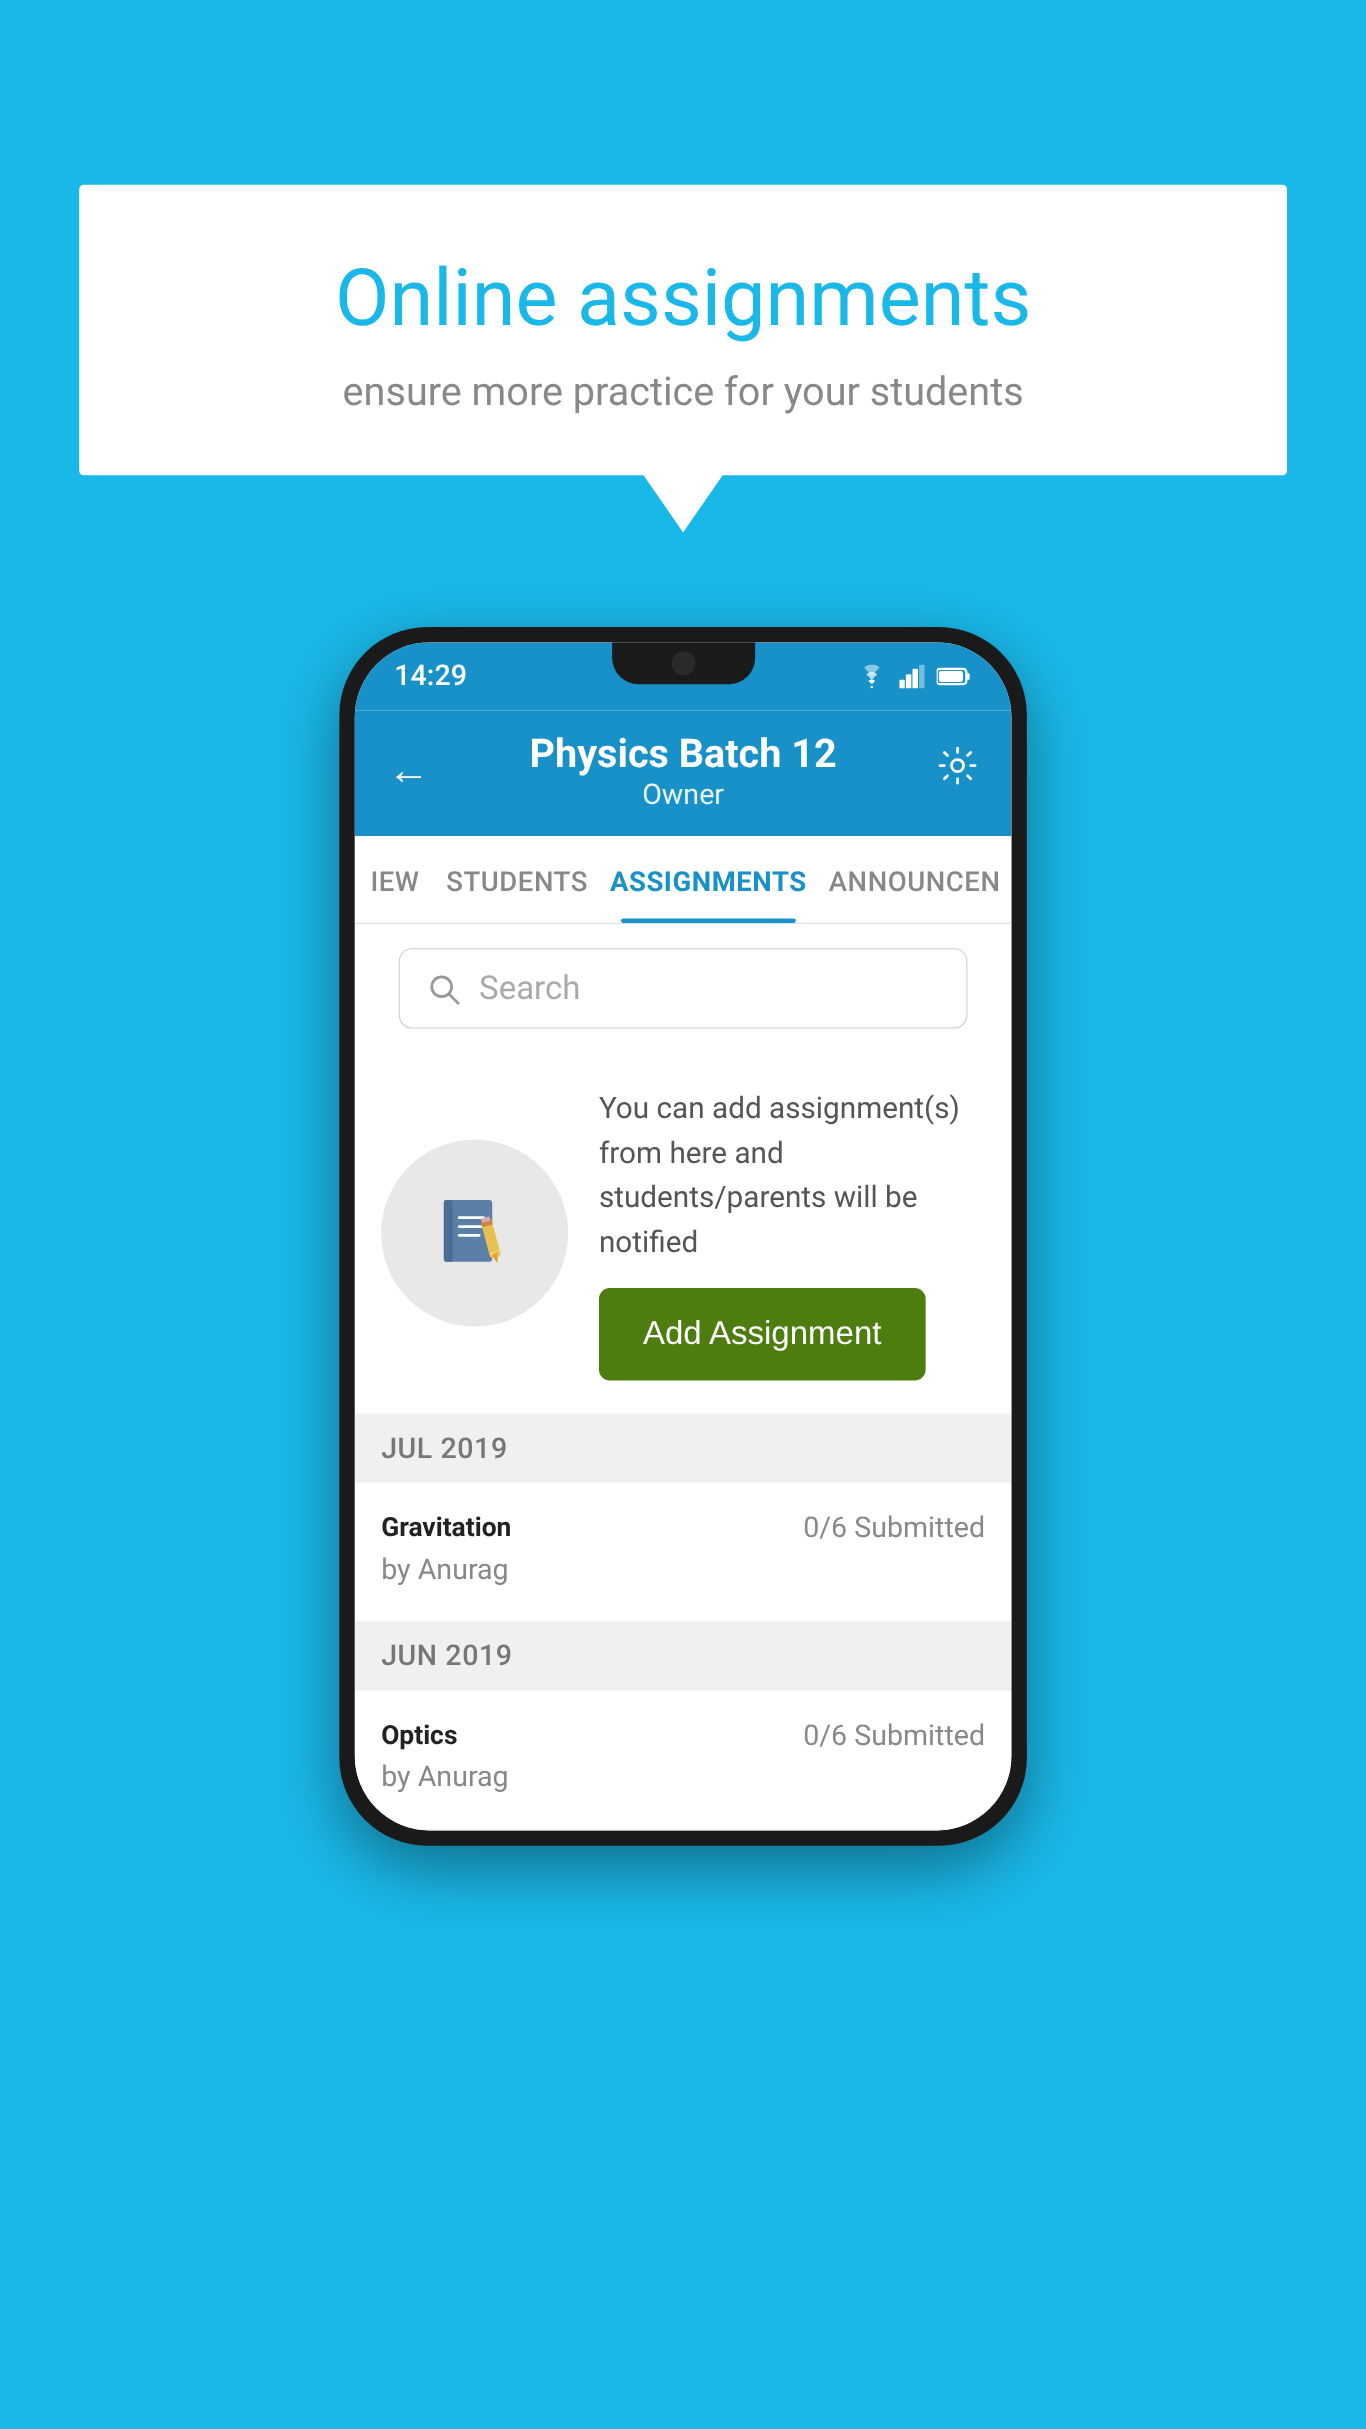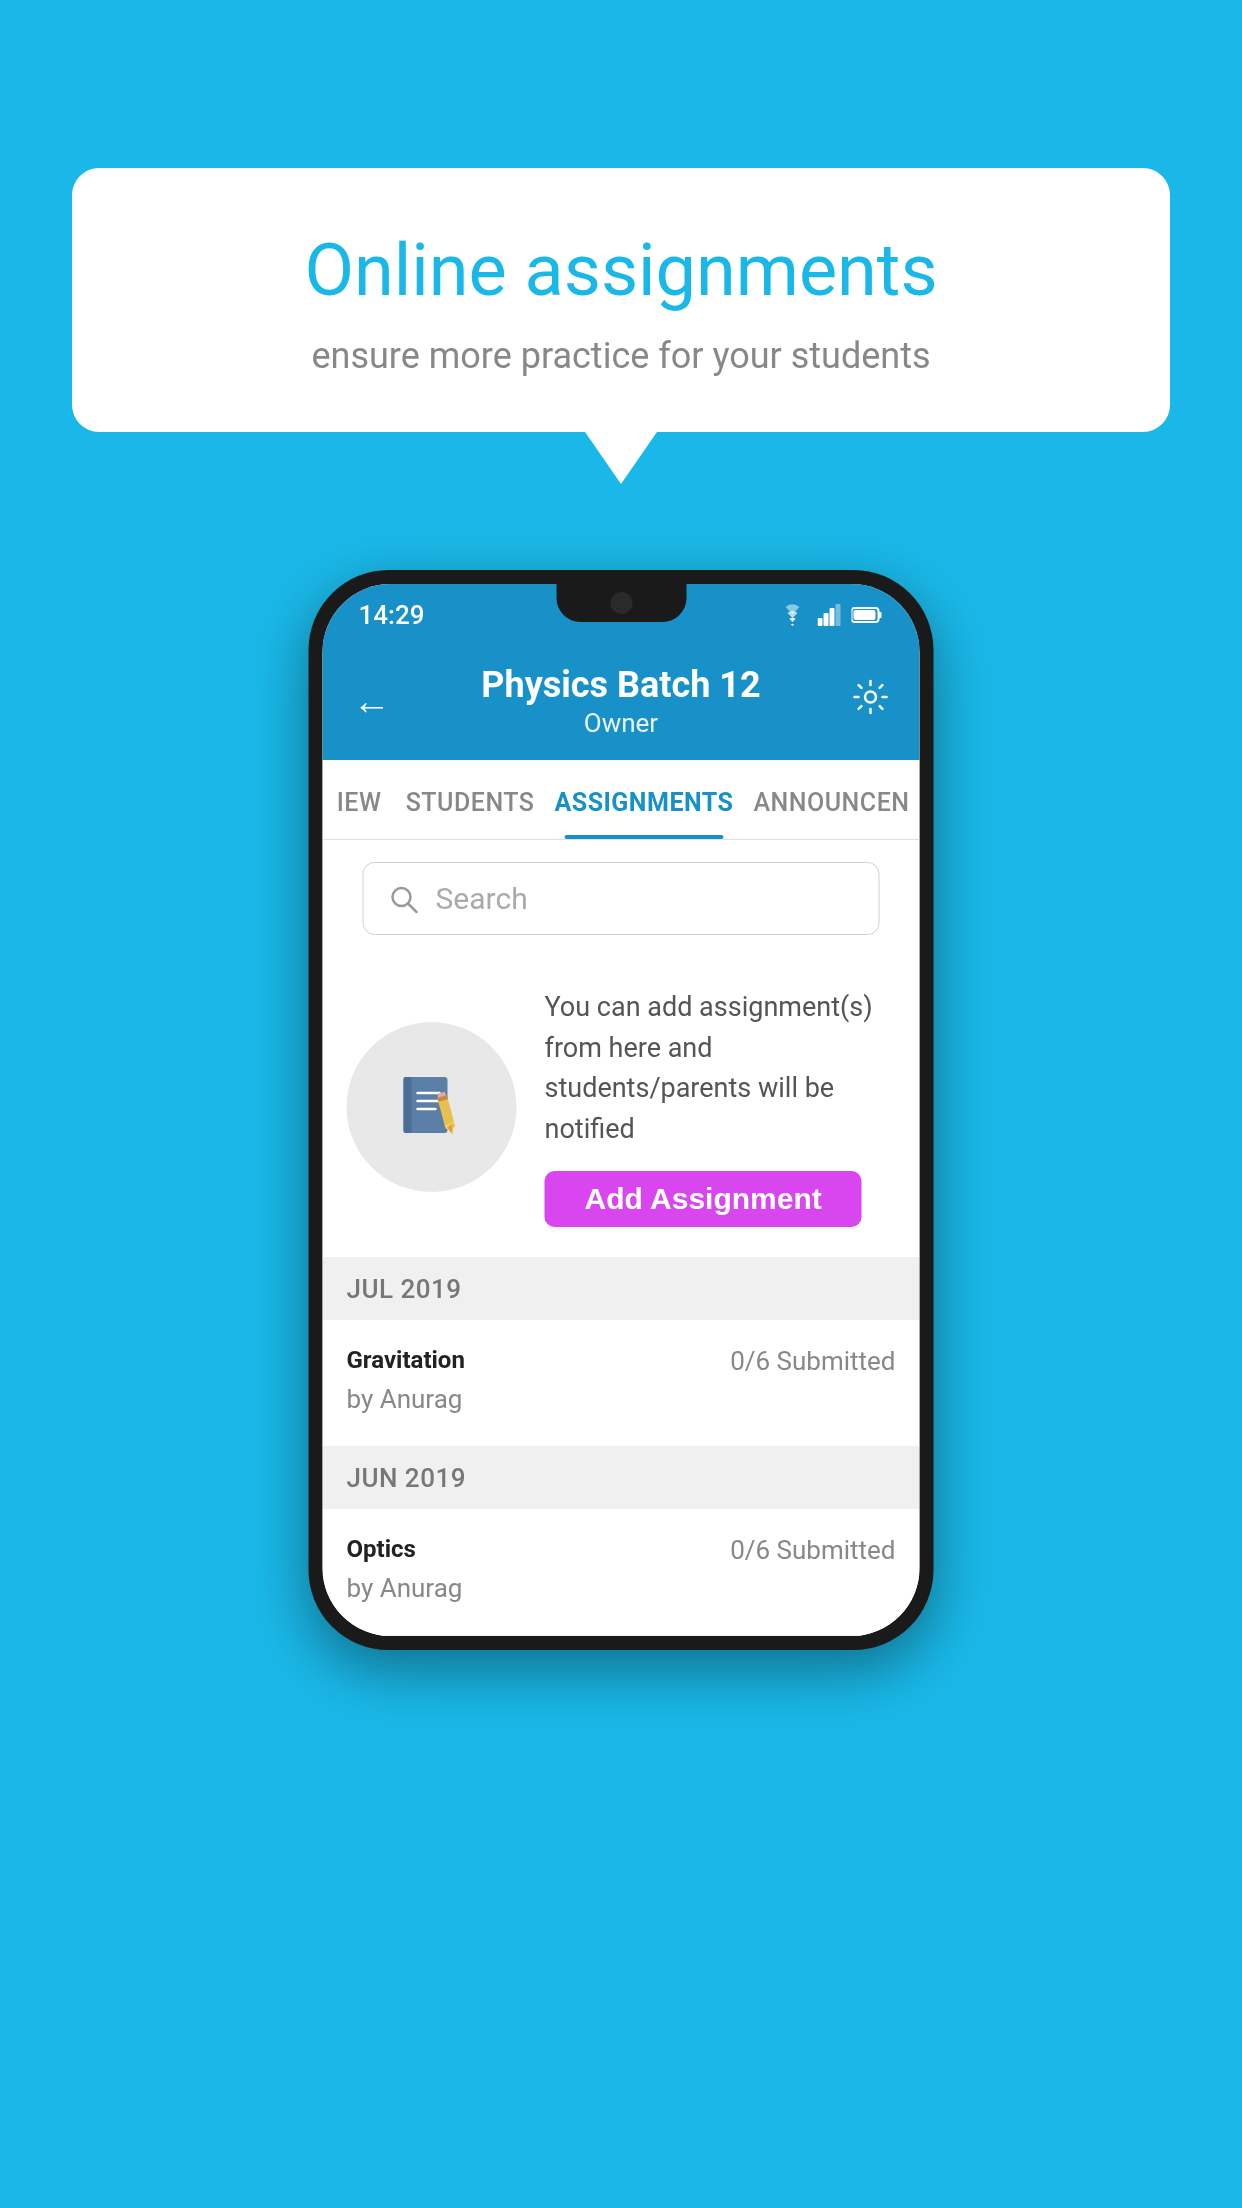--- a/index.html
+++ b/index.html
@@ -13,21 +13,21 @@
       position: relative;
     }
 
     
     .speech-bubble {
       position: absolute;
       top: 168px;
       left: 72px;
       right: 72px;
       background: white;
-      border-radius: 27px;
+      border-radius: 4px;
       padding: 60px 70px 55px;
       text-align: center;
     }
 
     .speech-bubble::after {
       content: '';
       position: absolute;
       bottom: -52px;
       left: 50%;
       transform: translateX(-50%);
@@ -230,27 +230,27 @@
     }
 
     .promo-text {
       font-size: 27px;
       color: #555;
       line-height: 1.5;
       margin-bottom: 22px;
     }
 
     .add-assignment-btn {
-      background: #d946ef;
+      background: #4d7c0f;
       color: white;
       border: none;
       border-radius: 10px;
-      padding: 11px 40px;
+      padding: 25px 40px;
       font-size: 30px;
-      font-weight: 700;
+      font-weight: 400;
       cursor: pointer;
     }
 
     
     .section-header {
       background: #f0f0f0;
       padding: 16px 24px;
       font-size: 26px;
       color: #777;
       font-weight: 500;

